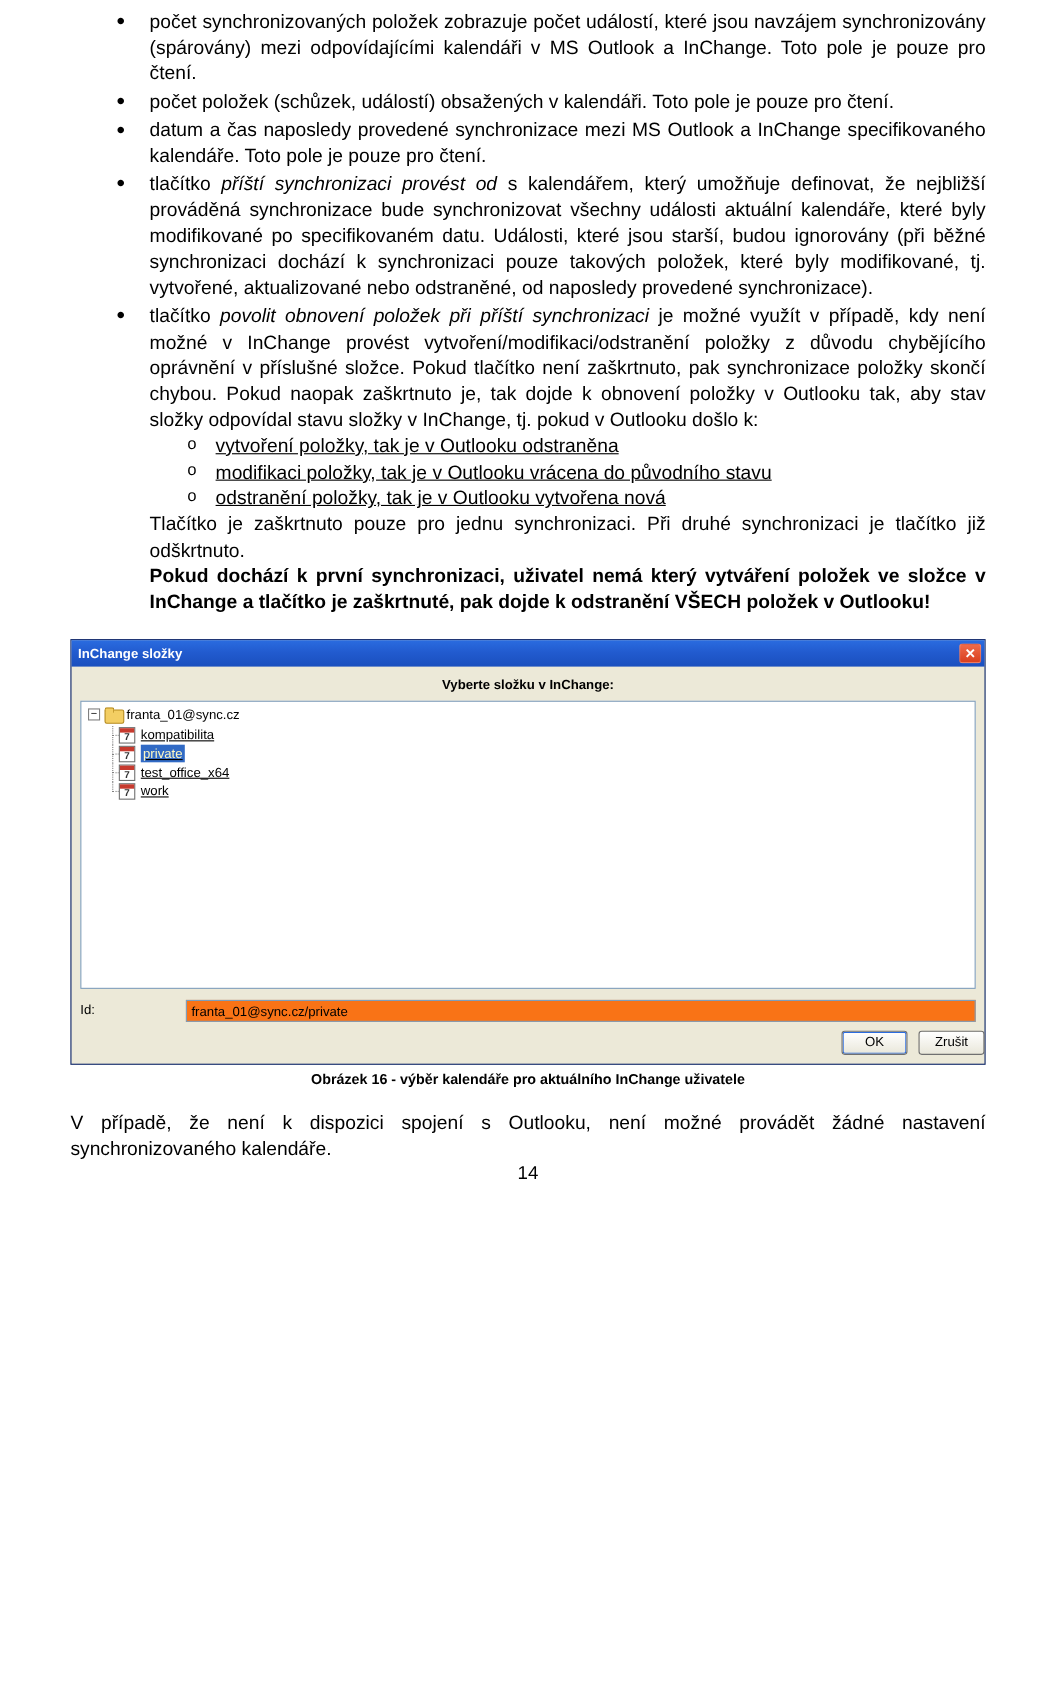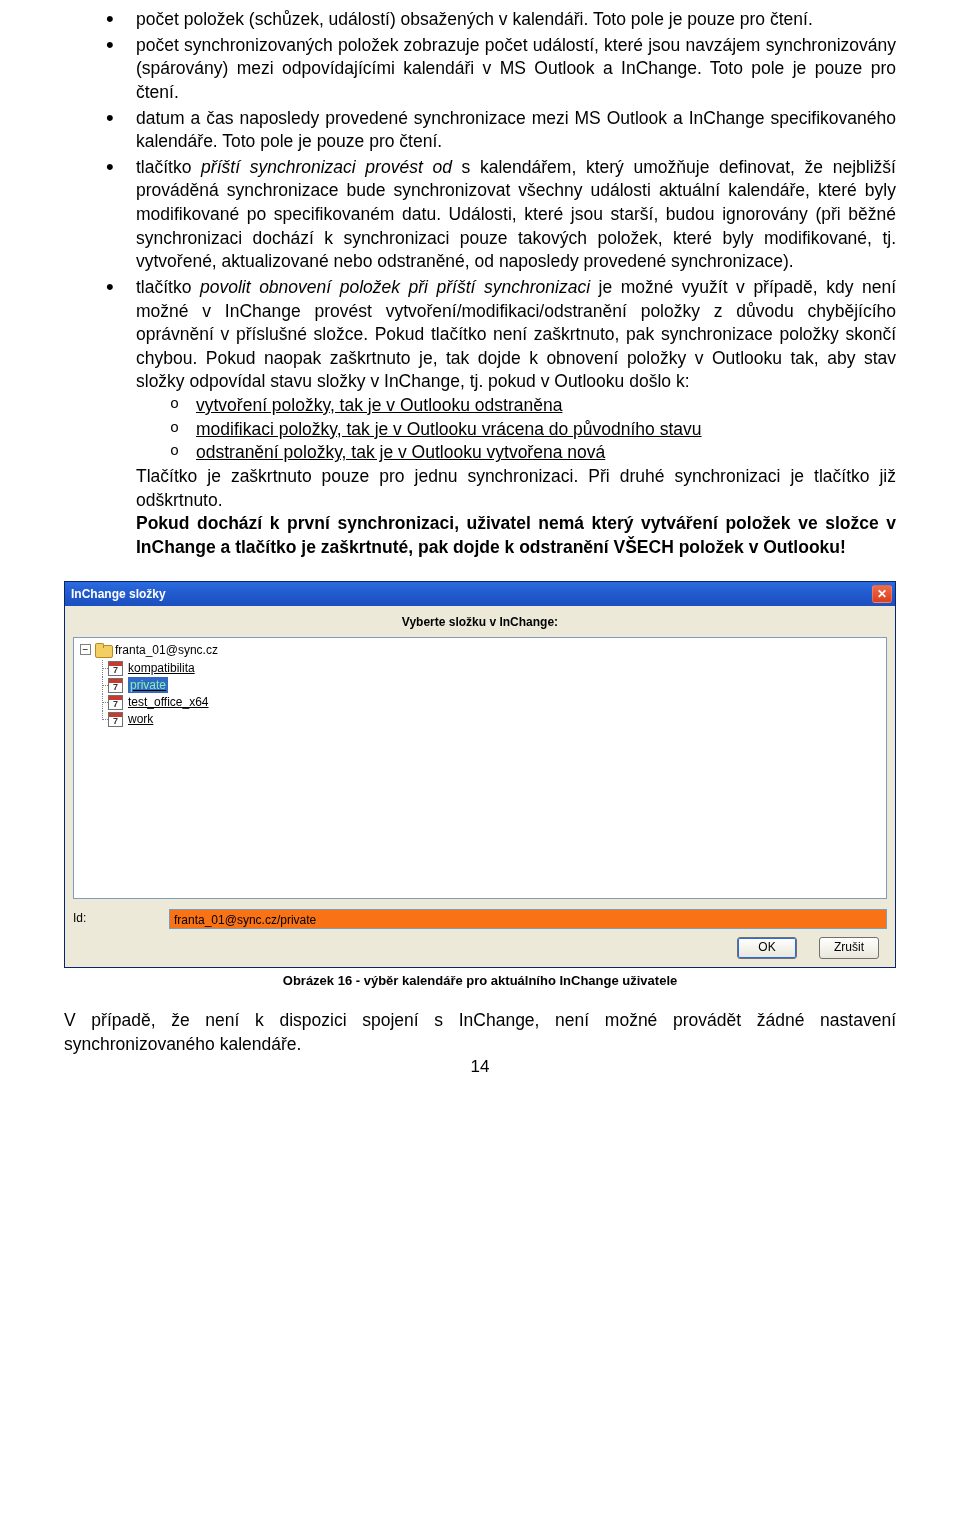--- a/index.html
+++ b/index.html
@@ -156,34 +156,34 @@
   .tree-item .conn::before {
     content: ""; position: absolute; left: 4px; top: 0; bottom: 0;
     border-left: 1px dotted #808080;
   }
   .tree-item .conn::after {
     content: ""; position: absolute; left: 4px; top: 8px; width: 6px;
     border-top: 1px dotted #808080;
   }
   .tree-item.last .conn::before { bottom: 8px; }
   .tree-item.selected .lbl {
-    background: #316ac5; color: #86efac; padding: 0 2px;
+    background: #316ac5; color: #fef9c3; padding: 0 2px;
   }
   .dialog-footer {
     display: flex; align-items: center; gap: 6px;
     padding: 10px 8px 8px 8px;
   }
   .id-label { width: 90px; }
   .id-field {
     flex: 1; height: 20px; background: #f97316; border: 1px solid #7f9db9;
     padding: 2px 4px; font-size: 12px; line-height: 16px;
   }
   .dialog-buttons {
-    display: flex; justify-content: flex-end; gap: 22px;
-    padding: 0 16px 8px 8px;
+    display: flex; justify-content: flex-end; gap: 10px;
+    padding: 0 0 8px 8px;
   }
   .win-btn {
     min-width: 60px; height: 22px;
     background: linear-gradient(to bottom, #fff, #e9e7da);
     border: 1px solid #707070; border-radius: 3px;
     font-size: 12px; padding: 0 10px;
     display: inline-flex; align-items: center; justify-content: center;
   }
   .win-btn.default { box-shadow: 0 0 0 1px #2a6ce0 inset; }
 
@@ -200,22 +200,22 @@
   .pagenum {
     text-align: center;
     font-size: 17px;
   }
 </style>
 </head>
 <body>
 
 <div class="page">
   <ul class="main-list">
+    <li>počet synchronizovaných položek zobrazuje počet událostí, které jsou navzájem synchronizovány (spárovány) mezi odpovídajícími kalendáři v MS Outlook a InChange. Toto pole je pouze pro čtení.</li>
     <li>počet položek (schůzek, událostí) obsažených v kalendáři. Toto pole je pouze pro čtení.</li>
-    <li>počet synchronizovaných položek zobrazuje počet událostí, které jsou navzájem synchronizovány (spárovány) mezi odpovídajícími kalendáři v MS Outlook a InChange. Toto pole je pouze pro čtení.</li>
     <li>datum a čas naposledy provedené synchronizace mezi MS Outlook a InChange specifikovaného kalendáře. Toto pole je pouze pro čtení.</li>
     <li>
       <span>tlačítko </span><span class="italic">příští synchronizaci provést od</span><span> s kalendářem, který umožňuje definovat, že nejbližší prováděná synchronizace bude synchronizovat všechny události aktuální kalendáře, které byly modifikované po specifikovaném datu. Události, které jsou starší, budou ignorovány (při běžné synchronizaci dochází k synchronizaci pouze takových položek, které byly modifikované, tj. vytvořené, aktualizované nebo odstraněné, od naposledy provedené synchronizace).</span>
     </li>
     <li>
       <span>tlačítko </span><span class="italic">povolit obnovení položek při příští synchronizaci</span><span> je možné využít v případě, kdy není možné v InChange provést vytvoření/modifikaci/odstranění položky z důvodu chybějícího oprávnění v příslušné složce. Pokud tlačítko není zaškrtnuto, pak synchronizace položky skončí chybou. Pokud naopak zaškrtnuto je, tak dojde k obnovení položky v Outlooku tak, aby stav složky odpovídal stavu složky v InChange, tj. pokud v Outlooku došlo k:</span>
       <ul class="sub-list">
         <li>vytvoření položky, tak je v Outlooku odstraněna</li>
         <li>modifikaci položky, tak je v Outlooku vrácena do původního stavu</li>
         <li>odstranění položky, tak je v Outlooku vytvořena nová</li>
@@ -267,16 +267,16 @@
       </div>
       <div class="dialog-buttons">
         <span class="win-btn default">OK</span>
         <span class="win-btn">Zrušit</span>
       </div>
     </div>
   </div>
 
   <div class="caption">Obrázek 16 - výběr kalendáře pro aktuálního InChange uživatele</div>
 
-  <div class="closing">V případě, že není k dispozici spojení s InChange, není možné provádět žádné nastavení synchronizovaného kalendáře.</div>
+  <div class="closing">V případě, že není k dispozici spojení s Outlooku, není možné provádět žádné nastavení synchronizovaného kalendáře.</div>
 
   <div class="pagenum">14</div>
 </div>
 
 </body></html>

